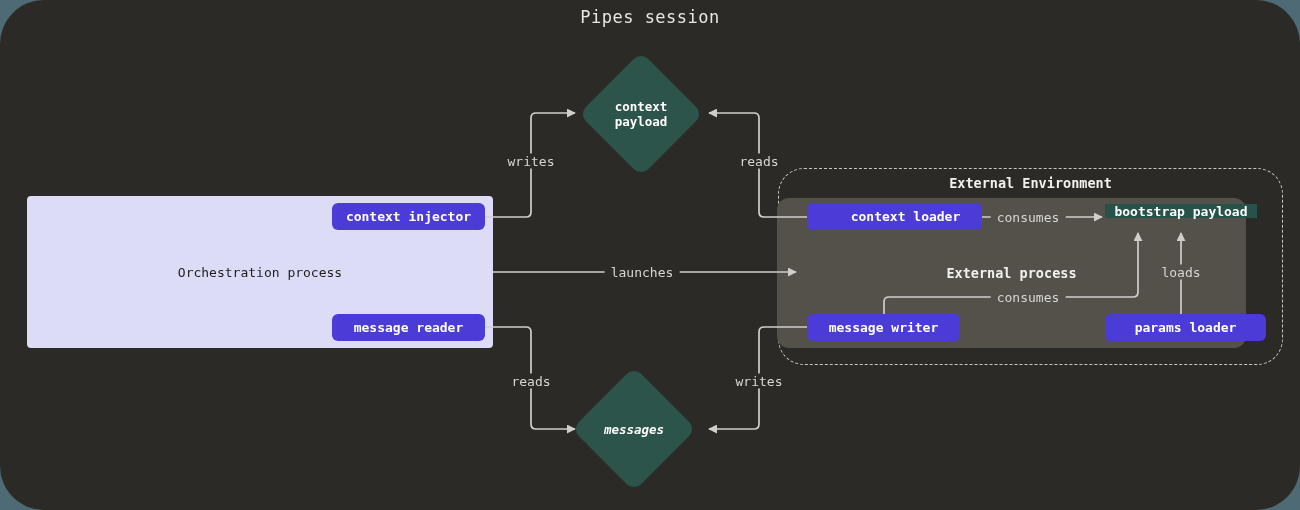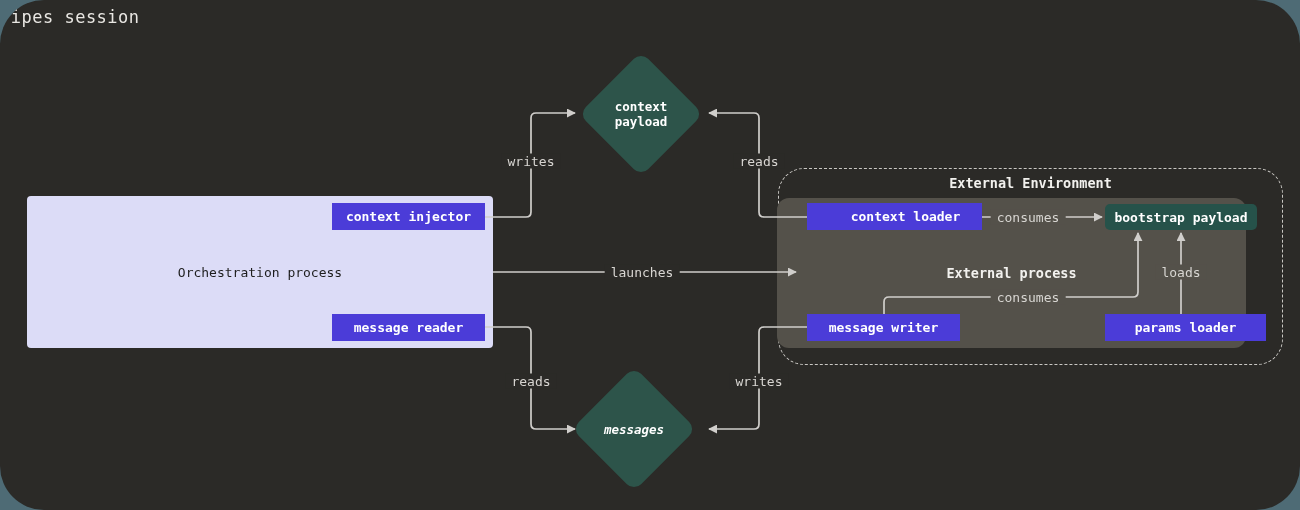--- a/index.html
+++ b/index.html
@@ -11,21 +11,21 @@
   html,body{margin:0;padding:0;}
   body{
     width:1300px;height:510px;background:var(--page-bg,#4e6b75);
     font-family:"DejaVu Sans Mono","Liberation Mono",monospace;
   }
   .canvas{
     position:absolute;left:0;top:0;width:1300px;height:510px;
     background:var(--canvas-bg,#2b2a27);border-radius:44px;overflow:hidden;
   }
   .title{
-    position:absolute;left:0;top:7px;width:100%;text-align:left;
+    position:absolute;left:0;top:7px;width:100%;text-align:center;
     font-size:17px;color:var(--title-text,#e9e7e3);letter-spacing:.5px;
   }
   .orch-box{
     position:absolute;left:27px;top:196px;width:466px;height:152px;
     background:var(--orchestration-fill,#dcdcf7);border-radius:4px;
     display:flex;align-items:center;justify-content:center;
   }
   .orch-label{color:var(--dark-text,#1e1e1e);font-size:13px;}
   .ext-env{
     position:absolute;left:778px;top:168px;width:505px;height:197px;
@@ -35,31 +35,31 @@
     position:absolute;left:0;top:7px;width:100%;text-align:center;
     color:var(--light-text,#f2f1ee);font-weight:bold;font-size:13.5px;
   }
   .ext-proc{
     position:absolute;left:777px;top:198px;width:469px;height:150px;
     background:var(--external-process-fill,#54514a);border-radius:12px;
     display:flex;align-items:center;justify-content:center;
   }
   .ext-proc-label{color:var(--light-text,#f2f1ee);font-weight:bold;font-size:13.5px;}
   .btn{
-    position:absolute;width:153px;height:27px;border-radius:0;
+    position:absolute;width:153px;height:27px;border-radius:6px;
     background:var(--button-fill,#4b3cd8);color:#fff;font-weight:bold;font-size:13px;
     display:flex;align-items:center;justify-content:center;
   }
   .ctx-injector{left:332px;top:203px;}
   .msg-reader{left:332px;top:314px;}
   .ctx-loader{left:807px;top:203px;padding-left:22px;}
   .msg-writer{left:807px;top:314px;}
   .params-loader{left:1105px;top:314px;width:161px;}
   .payload-box{
-    position:absolute;left:1105px;top:204px;width:152px;height:26px;border-radius:5px;
+    position:absolute;left:1105px;top:204px;width:152px;height:14px;border-radius:0;
     background:var(--payload-fill,#26524a);color:#fff;font-weight:bold;font-size:13px;
     display:flex;align-items:center;justify-content:center;
   }
   .diamond{position:absolute;width:88px;height:88px;}
   .diamond-top{left:597px;top:70px;}
   .diamond-bottom{left:590px;top:385px;font-style:italic;}
   .diamond-shape{
     position:absolute;inset:0;background:var(--diamond-fill,#2d544a);
     border-radius:10px;transform:rotate(45deg);
   }

